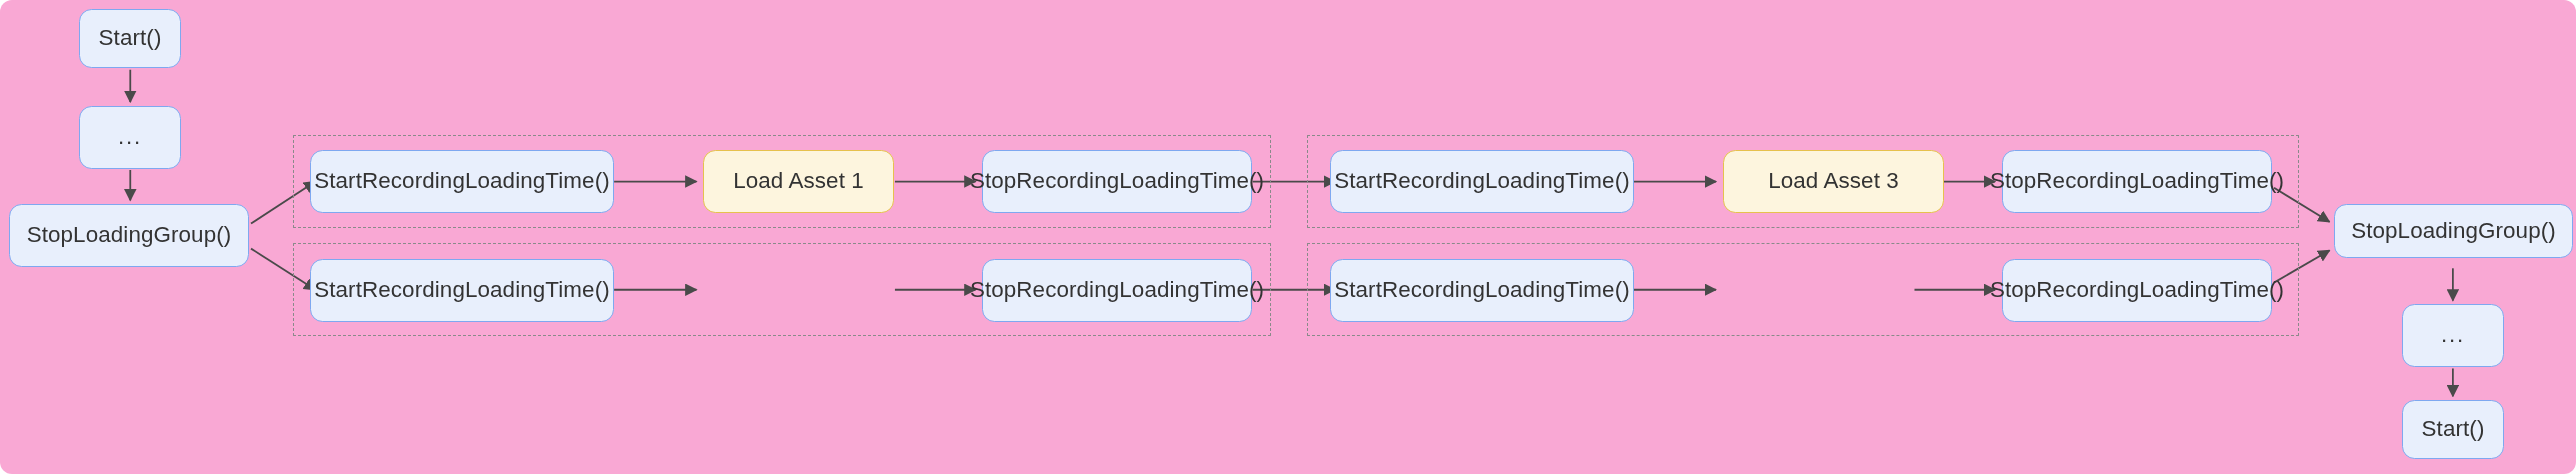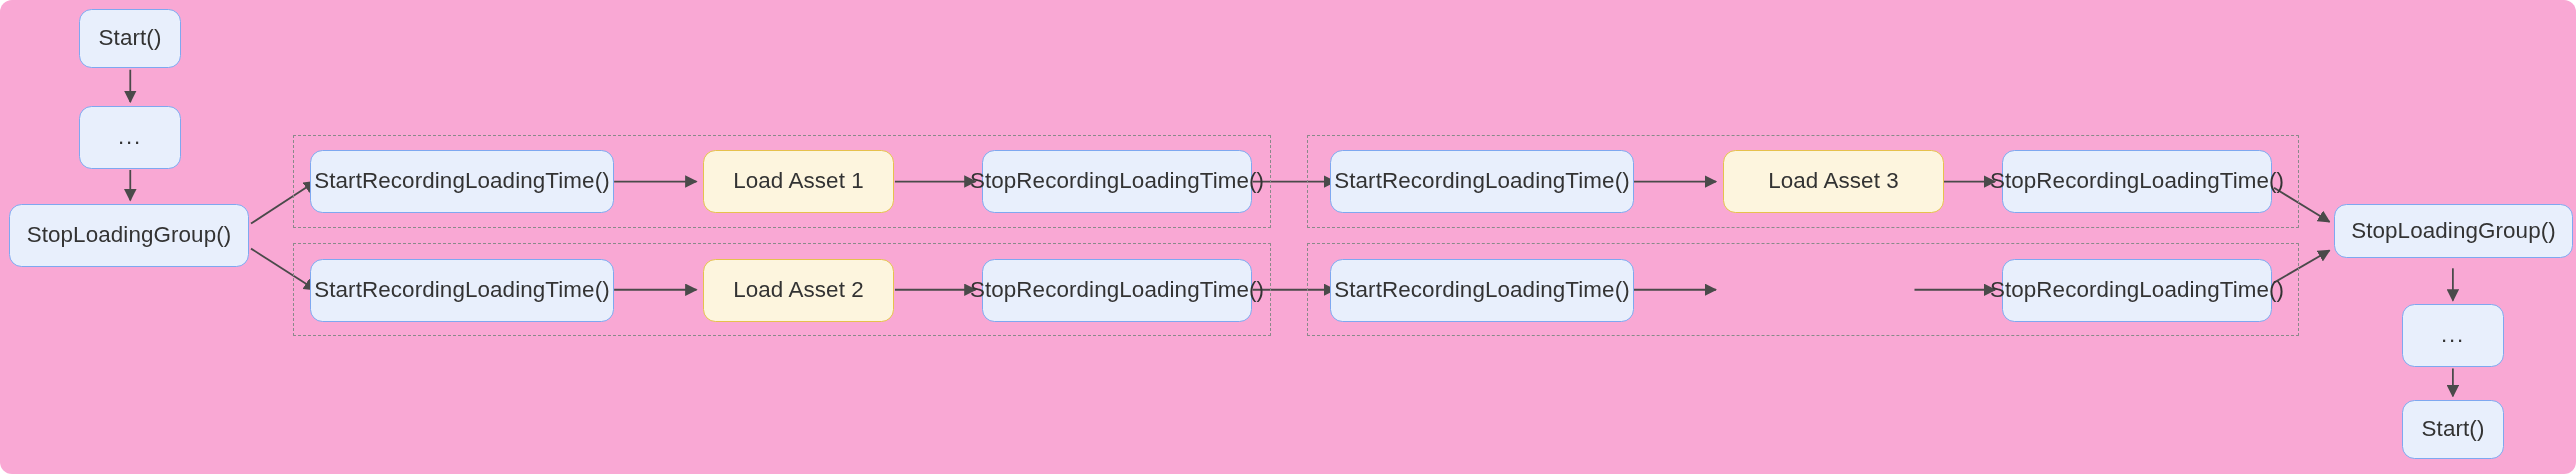--- a/index.html
+++ b/index.html
@@ -112,21 +112,20 @@
 
   <div class="node blue ellipsis" style="left:79px; top:106px; width:102px; height:63px;">...</div>
 
   <div class="node blue" style="left:9px; top:204px; width:240px; height:63px;">StopLoadingGroup()</div>
 
   <div class="node blue" style="left:310px; top:150px; width:304px; height:63px;">StartRecordingLoadingTime()</div>
   <div class="node yellow" style="left:703px; top:150px; width:191px; height:63px;">Load Asset 1</div>
   <div class="node blue" style="left:982px; top:150px; width:270px; height:63px;">StopRecordingLoadingTime()</div>
 
   <div class="node blue" style="left:310px; top:259px; width:304px; height:63px;">StartRecordingLoadingTime()</div>
-  <div class="node yellow" style="left:703px; top:259px; width:191px; height:63px;">Load Asset 2</div>
   <div class="node blue" style="left:982px; top:259px; width:270px; height:63px;">StopRecordingLoadingTime()</div>
 
   <div class="node blue" style="left:1330px; top:150px; width:304px; height:63px;">StartRecordingLoadingTime()</div>
   <div class="node yellow" style="left:1723px; top:150px; width:221px; height:63px;">Load Asset 3</div>
   <div class="node blue" style="left:2002px; top:150px; width:270px; height:63px;">StopRecordingLoadingTime()</div>
 
   <div class="node blue" style="left:1330px; top:259px; width:304px; height:63px;">StartRecordingLoadingTime()</div>
   <div class="node blue" style="left:2002px; top:259px; width:270px; height:63px;">StopRecordingLoadingTime()</div>
 
   <div class="node blue" style="left:2334px; top:204px; width:239px; height:54px;">StopLoadingGroup()</div>

